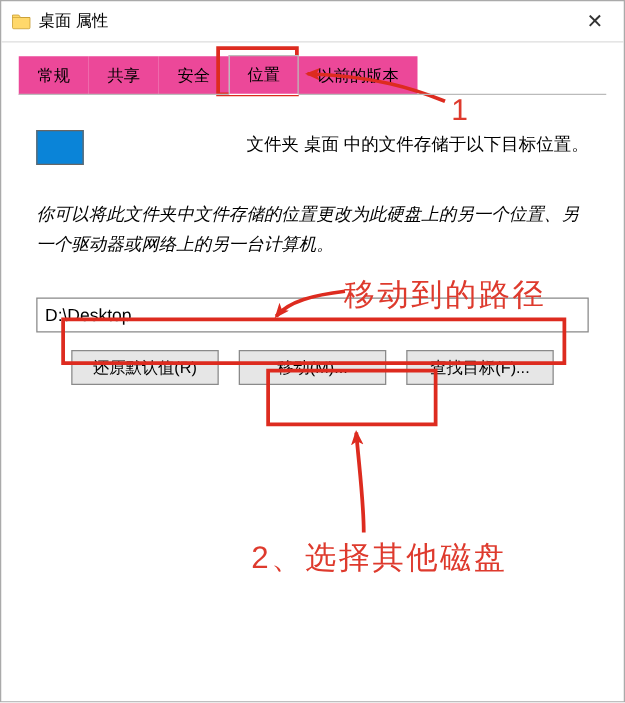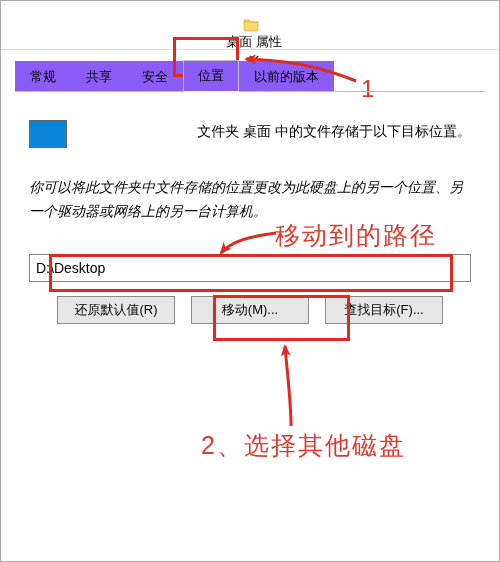--- a/index.html
+++ b/index.html
@@ -17,23 +17,22 @@
     border: 1px solid #aaa;
     background: #fff;
     position: relative;
     overflow: hidden;
   }
   
   .titlebar {
     display: flex;
     align-items: center;
     height: 32px;
-    padding: 16px 0 0 8px;
+    padding: 0 0 0 8px;
     border-bottom: 1px solid #ddd;
-    flex-direction: column;
   }
   .titlebar .icon {
     width: 16px;
     height: 16px;
     margin-right: 6px;
     display: inline-block;
   }
   .titlebar .title {
     flex: 1;
     font-size: 13px;
@@ -55,21 +54,21 @@
     padding: 10px 14px 0 14px;
     position: relative;
   }
   .tab {
     padding: 6px 14px;
     font-size: 13px;
     border: 1px solid transparent;
     border-bottom: none;
     position: relative;
     cursor: pointer;
-    background: #8b5cf6;
+    background: #ec4899;
   }
   .tab.active {
     border-color: #bbb;
     border-bottom: 1px solid #fff;
     z-index: 2;
     text-align: center;
   }
   .tab-underline {
     position: absolute;
     left: 14px;

